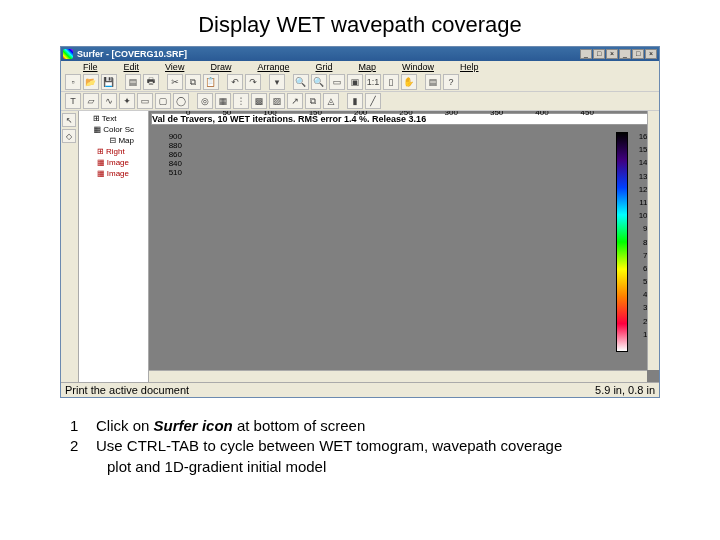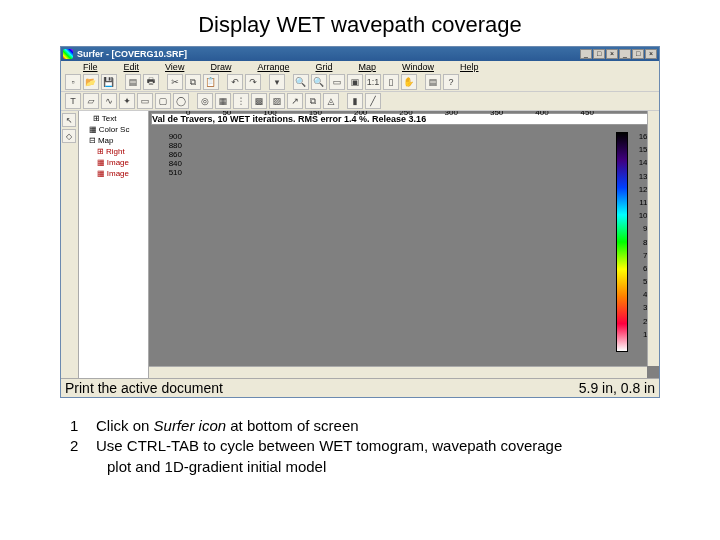--- a/index.html
+++ b/index.html
@@ -97,21 +97,21 @@
   .side-toolbar .tool-btn { width: 14px; height: 14px; font-size: 8px; }
   .tree-panel {
     width: 70px;
     background: #fff;
     border-right: 1px solid #aaa;
     font-size: 8px;
     padding: 2px;
     color: #000;
   }
   .tree-panel div { white-space: nowrap; overflow: hidden; padding: 1px 12px; }
-  .tree-indent1 { padding-left: 8px !important; }
+  .tree-indent1 { padding-left: 8px !important; text-align: right; }
   .tree-indent2 { padding-left: 16px !important; color: #a00; }
   .plot-area {
     flex: 1;
     background: #fff;
     margin: 2px;
     position: relative;
     border: 1px solid #999;
   }
   .plot-title {
     text-align: left;
@@ -173,33 +173,33 @@
   .scroll-v, .scroll-h {
     background: #ece9d8;
     position: absolute;
   }
   .scroll-v { right: 0; top: 0; bottom: 12px; width: 12px; border-left: 1px solid #aaa; }
   .scroll-h { left: 0; right: 12px; bottom: 0; height: 12px; border-top: 1px solid #aaa; }
   .statusbar {
     display: flex;
     background: #ece9d8;
     border-top: 1px solid #aaa;
-    font-size: 14px;
+    font-size: 11px;
     padding: 1px 4px;
     justify-content: space-between;
   }
   .instructions {
     margin: 18px 70px 0 70px;
     font-size: 15px;
     line-height: 1.35;
     color: #000;
   }
   .instructions .row { display: flex; gap: 14px; }
   .instructions .num { width: 12px; flex-shrink: 0; }
-  .instructions em { font-style: italic; }
+  .instructions em { font-style: italic; font-weight: bold; }
   .instructions .indent { margin-left: 37px; }
 </style>
 </head>
 <body>
 
 <div class="slide-title">Display WET wavepath coverage</div>
 
 <div class="app-window">
 
   <div class="titlebar">

